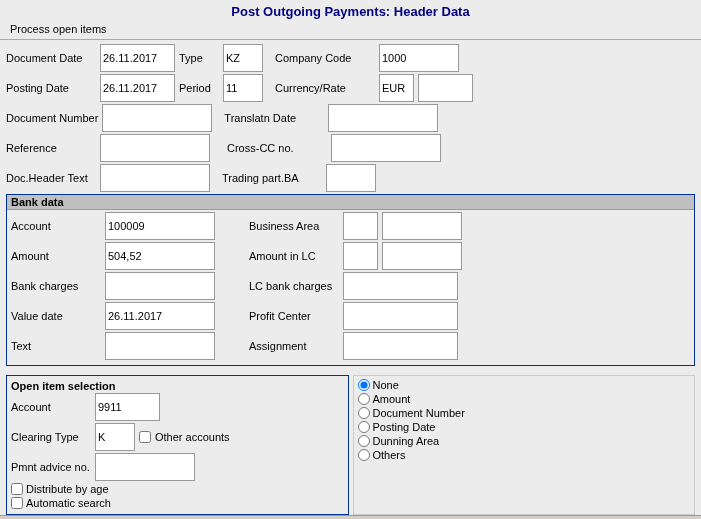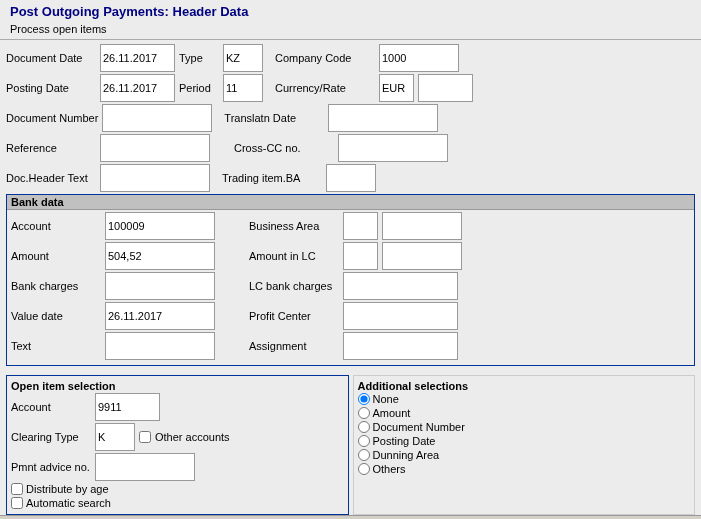--- a/index.html
+++ b/index.html
@@ -17,20 +17,21 @@
       background: #ececec;
       display: flex;
       flex-direction: column;
     }
     .page-title {
       background: #ececec;
       padding: 4px 10px 2px 10px;
       font-weight: bold;
       font-size: 13px;
       color: #000080;
+      text-align: center;
     }
     .process-label {
       padding: 2px 10px 4px 10px;
       font-size: 11px;
       color: #000;
       border-bottom: 1px solid #aaa;
     }
     .form-area {
       padding: 4px 6px;
       display: flex;
@@ -165,28 +166,28 @@
     <div class="form-row">
       <span class="label">Document Number</span>
       <input class="input-field input-md" value="" style="">
       <span style="margin-left:8px;min-width:100px">Translatn Date</span>
       <input class="input-field input-md" value="" style="">
     </div>
 
     <div class="form-row">
       <span class="label">Reference</span>
       <input class="input-field input-md" value="" style="">
-      <span style="margin-left:20px;min-width:100px">Cross-CC no.</span>
+      <span style="margin-left:13px;min-width:100px">Cross-CC no.</span>
       <input class="input-field input-md" value="" style="">
     </div>
 
     <div class="form-row">
       <span class="label">Doc.Header Text</span>
       <input class="input-field input-md" value="" style="">
-      <span style="margin-left:8px;min-width:100px">Trading item.BA</span>
+      <span style="margin-left:8px;min-width:100px">Trading part.BA</span>
       <input class="input-field" style="width: 50px;" value="">
     </div>
 
 
     <div class="section-box">
       <div class="section-header">Bank data</div>
       <div class="form-row" style="margin-top:2px">
         <span class="label">Account</span>
         <input class="input-field input-md" value="100009" style="">
         <span style="margin-left:30px;min-width:90px">Business Area</span>
@@ -243,21 +244,20 @@
         <input type="checkbox" style="">
         <span>Distribute by age</span>
       </div>
       <div class="checkbox-row">
         <input type="checkbox" style="">
         <span>Automatic search</span>
       </div>
     </div>
 
     <div class="additional-box">
-      <div class="section-title">Additional selections</div>
       <div class="radio-row">
         <input type="radio" name="add_sel" checked="" style="">
         <span>None</span>
       </div>
       <div class="radio-row">
         <input type="radio" name="add_sel" style="">
         <span>Amount</span>
       </div>
       <div class="radio-row">
         <input type="radio" name="add_sel" style="">

